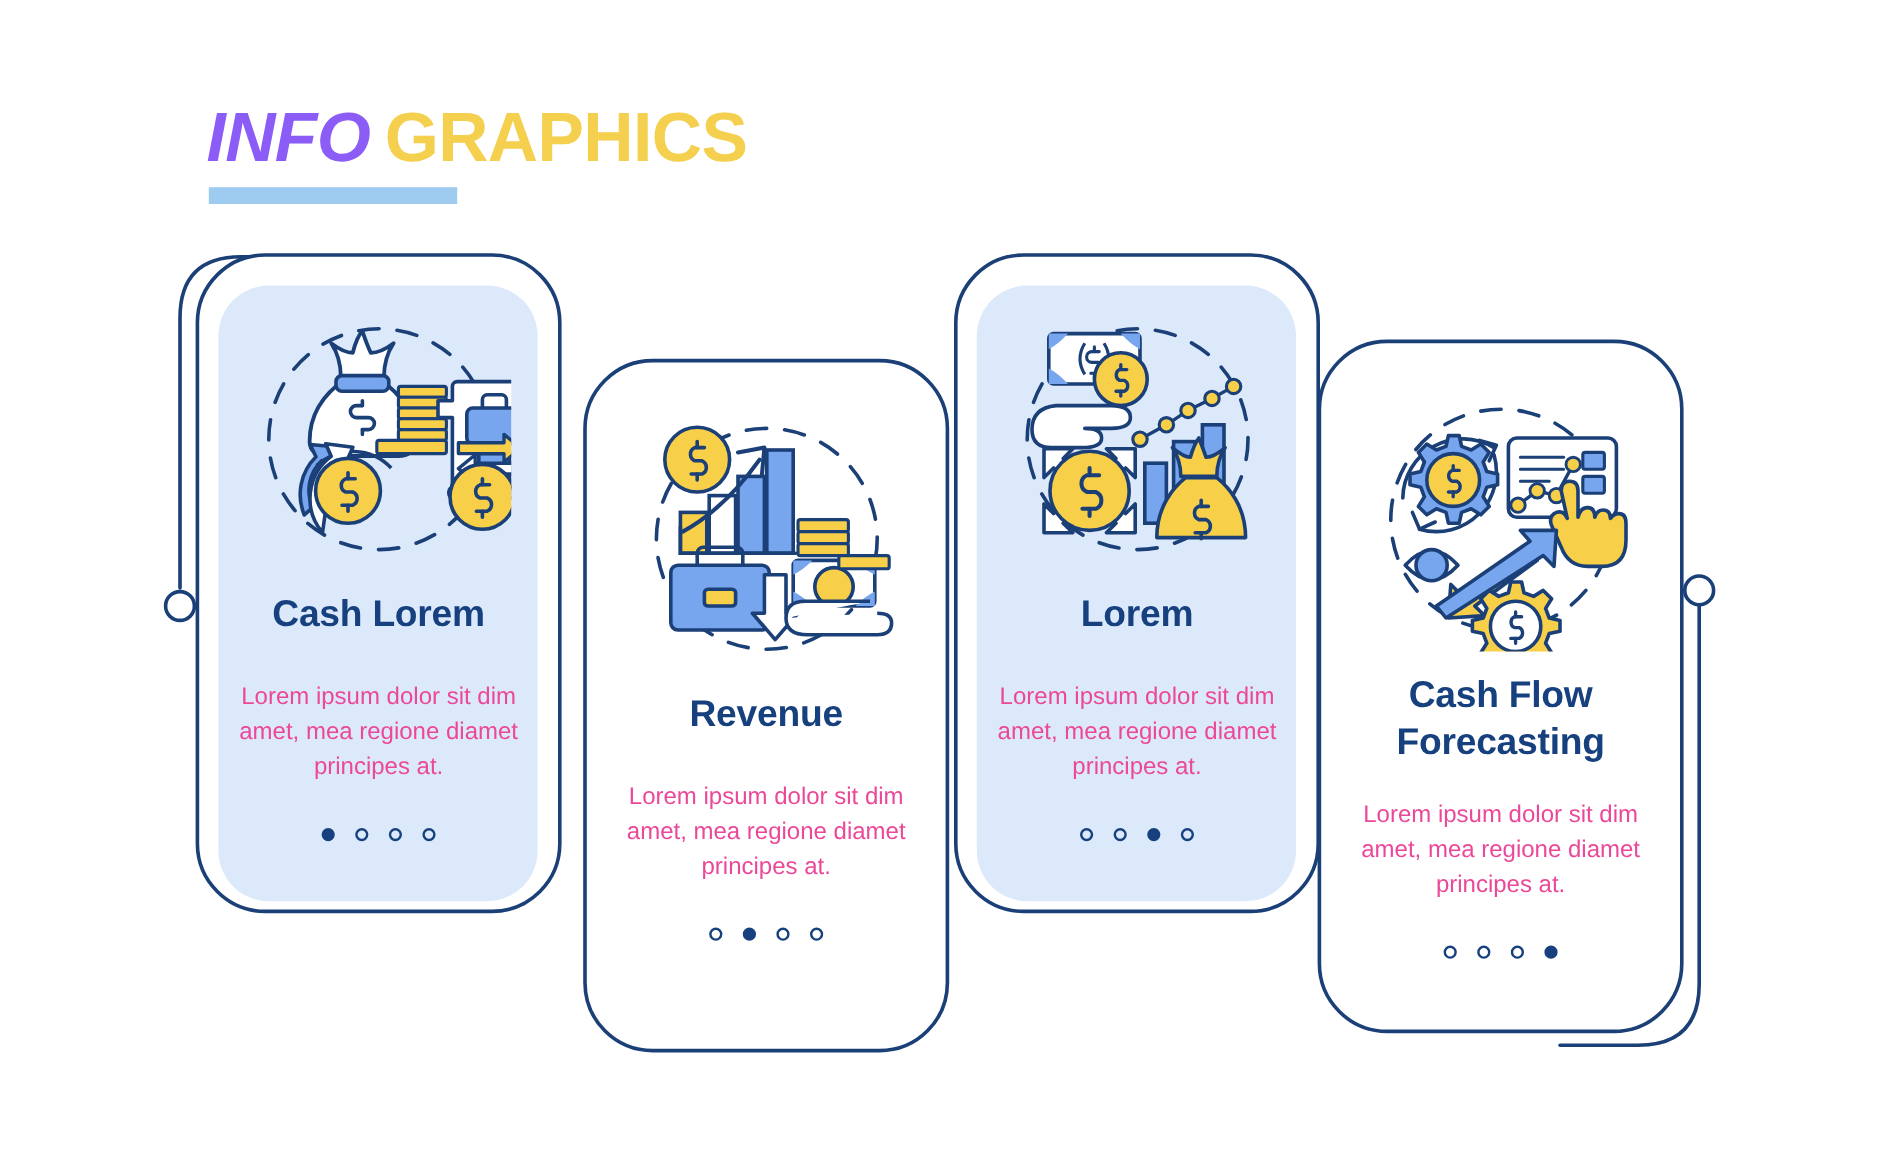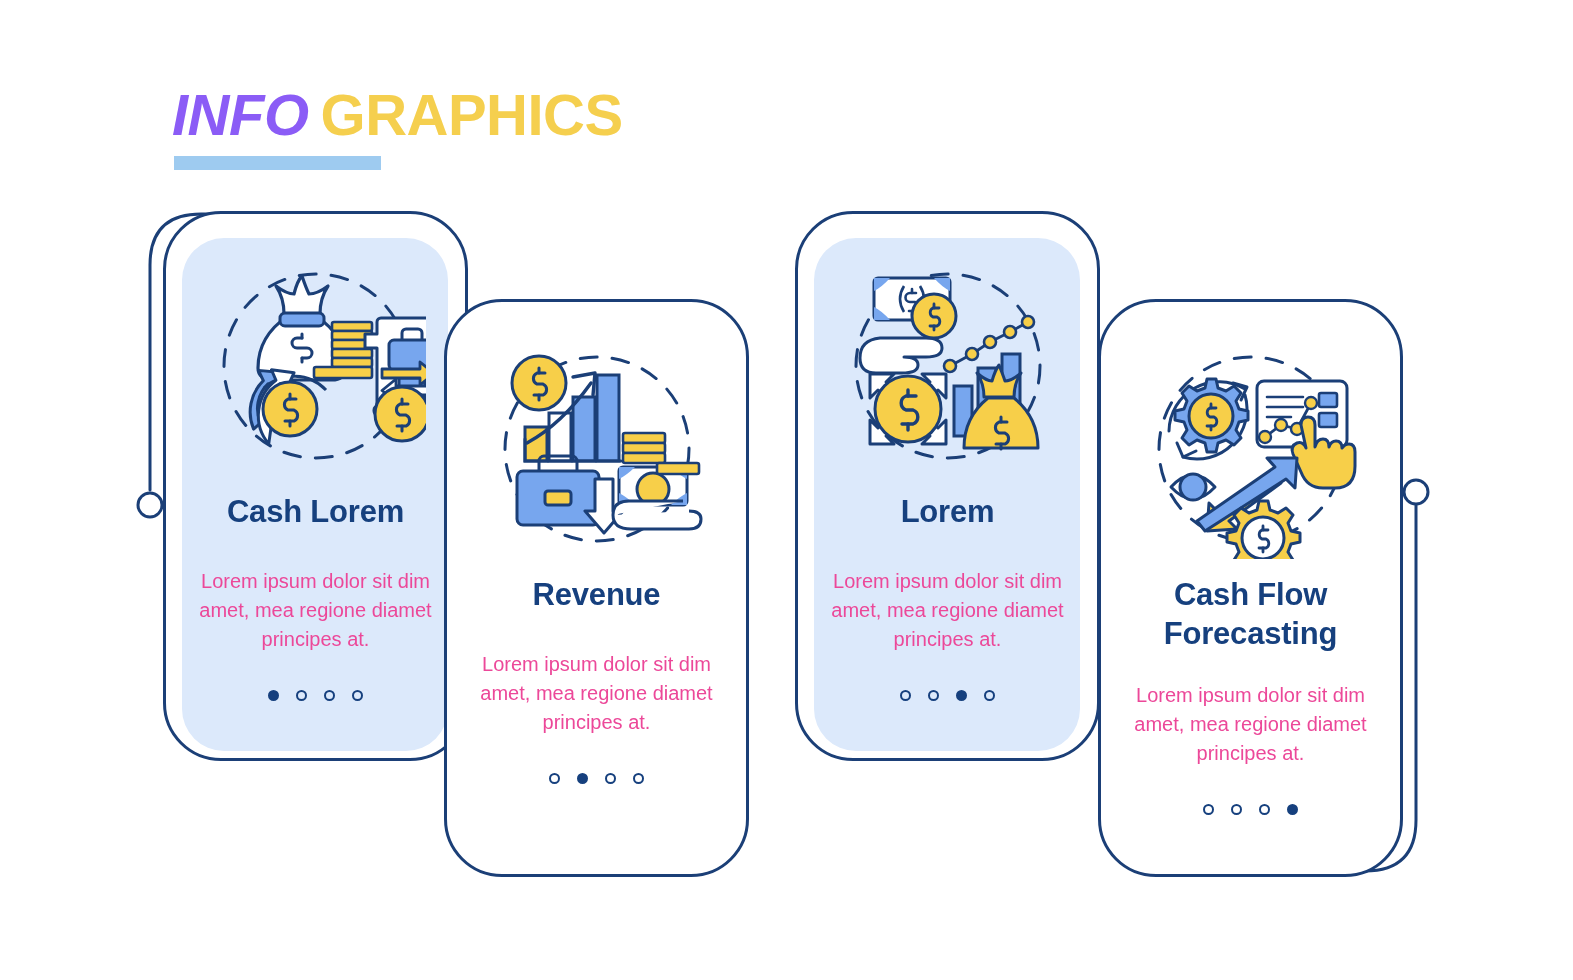--- a/index.html
+++ b/index.html
@@ -195,21 +195,21 @@
       <div class="card-desc" style="margin:36px auto 0; width:250px;">Lorem ipsum dolor sit dim amet, mea regione diamet principes at.</div>
       <div class="dots" style="margin-top:36px;">
         <span class="dot on"></span>
         <span class="dot"></span>
         <span class="dot"></span>
         <span class="dot"></span>
       </div>
     </div>
   </div>
 
-  <div class="card" style="left:444px; top:299px; width:305px; height:578px;">
+  <div class="card" style="left:486px; top:299px; width:305px; height:578px;">
     <div class="card-shell" style="left:0; top:0; width:305px; height:578px;"></div>
 
     <div class="card-content" style="top:40px;">
       <div class="card-icon">
         <svg width="220" height="220" viewBox="0 0 220 220">
           <circle cx="110" cy="110" r="92" fill="none" stroke="#1b3f77" stroke-width="3" stroke-dasharray="17 15" stroke-linecap="round"></circle>
 
           <g stroke="#1b3f77" stroke-width="3">
             <rect x="38" y="88" width="22" height="34" fill="#f7cf49"></rect>
             <rect x="62" y="74" width="22" height="48" fill="#ffffff"></rect>
@@ -327,21 +327,21 @@
       <div class="card-desc" style="margin:36px auto 0; width:250px;">Lorem ipsum dolor sit dim amet, mea regione diamet principes at.</div>
       <div class="dots" style="margin-top:36px;">
         <span class="dot"></span>
         <span class="dot"></span>
         <span class="dot on"></span>
         <span class="dot"></span>
       </div>
     </div>
   </div>
 
-  <div class="card" style="left:1098px; top:299px; width:305px; height:578px;padding-left:28px;">
+  <div class="card" style="left:1098px; top:283px; width:305px; height:578px;padding-left:28px;">
     <div class="card-shell" style="left:0; top:0; width:305px; height:578px;"></div>
 
     <div class="card-content" style="top:40px;">
       <div class="card-icon">
         <svg width="220" height="220" viewBox="0 0 220 220">
           <circle cx="110" cy="110" r="92" fill="none" stroke="#1b3f77" stroke-width="3" stroke-dasharray="17 15" stroke-linecap="round"></circle>
 
           <path d="M28,92 a50,50 0 0 1 76,-42" fill="none" stroke="#1b3f77" stroke-width="3" stroke-linecap="round"></path>
           <path d="M92,44 l14,4 -6,13" fill="none" stroke="#1b3f77" stroke-width="3" stroke-linecap="round" stroke-linejoin="round"></path>
           <path d="M104,56 a50,50 0 0 1 -62,62" fill="none" stroke="#1b3f77" stroke-width="3" stroke-linecap="round"></path>

